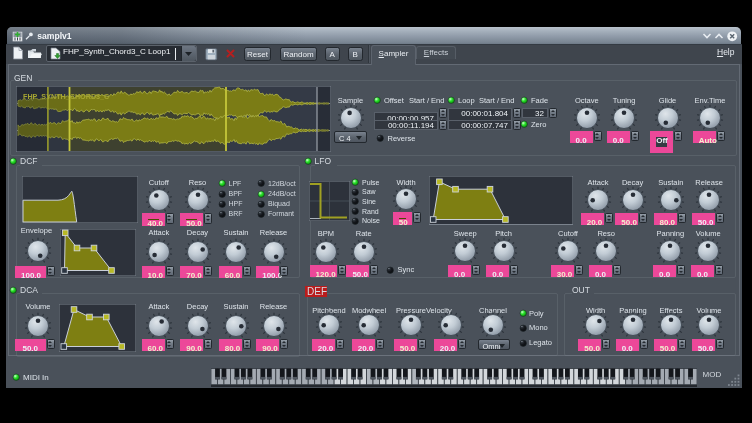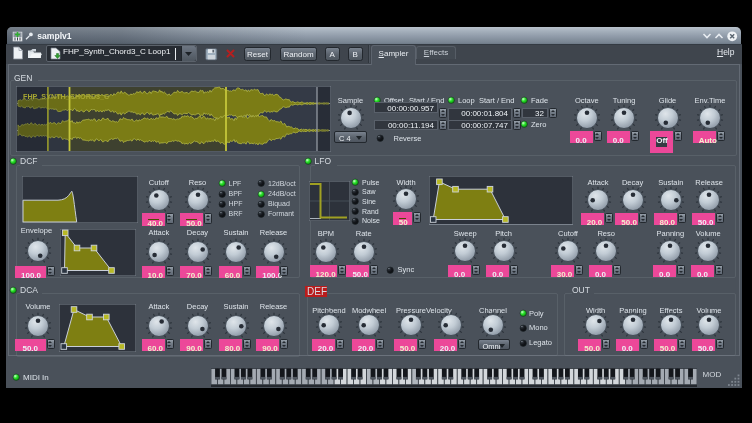--- a/index.html
+++ b/index.html
@@ -181,21 +181,21 @@
 <div class="lb" style="left:409.0px;top:96.8px;width:46px;font-size:7.5px;color:#dde3e9;text-align:left;">Start / End</div>
 <svg class="led" style="left:447.3px;top:96.3px" width="8" height="8">
       <circle cx="4.2" cy="4.2" r="3.2" fill="url(#lg)" stroke="#20262b" stroke-width="0.6"></circle>
     </svg>
 <div class="lb" style="left:458.0px;top:96.8px;width:30px;font-size:7.5px;color:#dde3e9;text-align:left;">Loop</div>
 <div class="lb" style="left:479.0px;top:96.8px;width:46px;font-size:7.5px;color:#dde3e9;text-align:left;">Start / End</div>
 <svg class="led" style="left:520.3px;top:96.3px" width="8" height="8">
       <circle cx="4.2" cy="4.2" r="3.2" fill="url(#lg)" stroke="#20262b" stroke-width="0.6"></circle>
     </svg>
 <div class="lb" style="left:531.0px;top:96.8px;width:30px;font-size:7.5px;color:#dde3e9;text-align:left;">Fade</div>
-<div class="tf" style="left:374.0px;top:102px;width:64px;height:10.5px">00:00:00.957</div>
+<div class="tf" style="left:374.0px;top:112px;width:64px;height:10.5px">00:00:00.957</div>
     <div class="sp" style="left:439.0px;top:107.8px;width:8px;height:10.5px">
       <i class="up"></i>
       <i class="dn"></i>
     </div>
 <div class="tf" style="left:448.0px;top:107.8px;width:64px;height:14px">00:00:01.804</div>
     <div class="sp" style="left:513.0px;top:107.8px;width:8px;height:10.5px">
       <i class="up"></i>
       <i class="dn"></i>
     </div>
 <div class="tf" style="left:374.0px;top:119.6px;width:64px;height:10.5px">00:00:11.194</div>
@@ -213,21 +213,21 @@
       <i class="up"></i>
       <i class="dn"></i>
     </div>
 <svg class="led" style="left:520.3px;top:120.3px" width="8" height="8">
       <circle cx="4.2" cy="4.2" r="3.2" fill="url(#lg)" stroke="#20262b" stroke-width="0.6"></circle>
     </svg>
 <div class="lb" style="left:531.0px;top:120.8px;width:30px;font-size:7.5px;color:#dde3e9;text-align:left;">Zero</div>
 <svg class="led" style="left:376.3px;top:134.1px" width="8" height="8">
       <circle cx="4.2" cy="4.2" r="3.2" fill="url(#lo)" stroke="#20262b" stroke-width="0.6"></circle>
     </svg>
-<div class="lb" style="left:387.5px;top:134.8px;width:40px;font-size:7.5px;color:#dde3e9;text-align:center;">Reverse</div>
+<div class="lb" style="left:387.5px;top:134.8px;width:40px;font-size:7.5px;color:#dde3e9;text-align:left;">Reverse</div>
 <div class="lb" style="left:561.8px;top:96.5px;width:50px;font-size:7.5px;color:#dde3e9;text-align:center;">Octave</div>
 <svg class="kn" style="left:572.8px;top:103.5px" width="28" height="28">
       <g stroke="#2b323a" stroke-width="1.1">
         <line x1="8.5" y1="23.5" x2="7.4" y2="25.4"></line>
         <line x1="5.0" y1="20.3" x2="3.2" y2="21.6"></line>
         <line x1="3.2" y1="15.9" x2="1.0" y2="16.3"></line>
         <line x1="3.4" y1="11.2" x2="1.2" y2="10.6"></line>
         <line x1="5.6" y1="6.9" x2="3.9" y2="5.5"></line>
         <line x1="9.4" y1="4.0" x2="8.4" y2="2.0"></line>
         <line x1="14.0" y1="3.0" x2="14.0" y2="0.8"></line>

